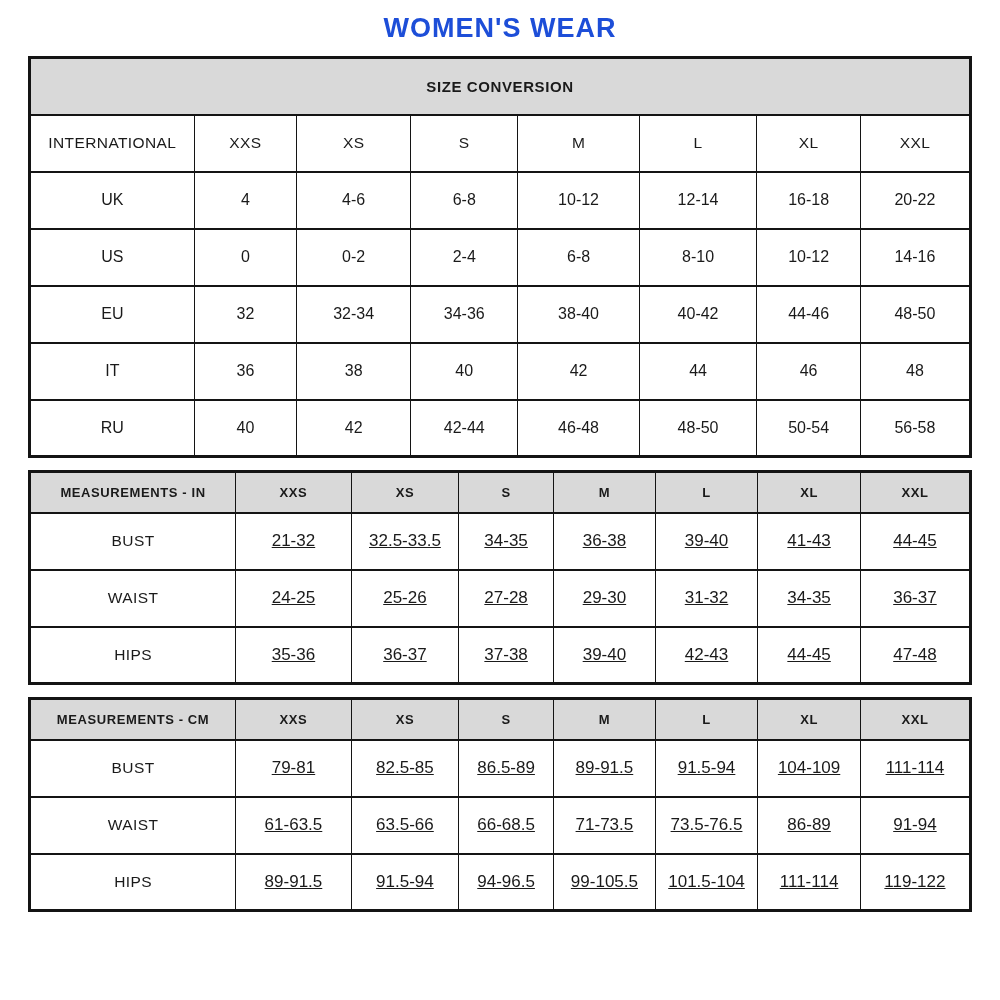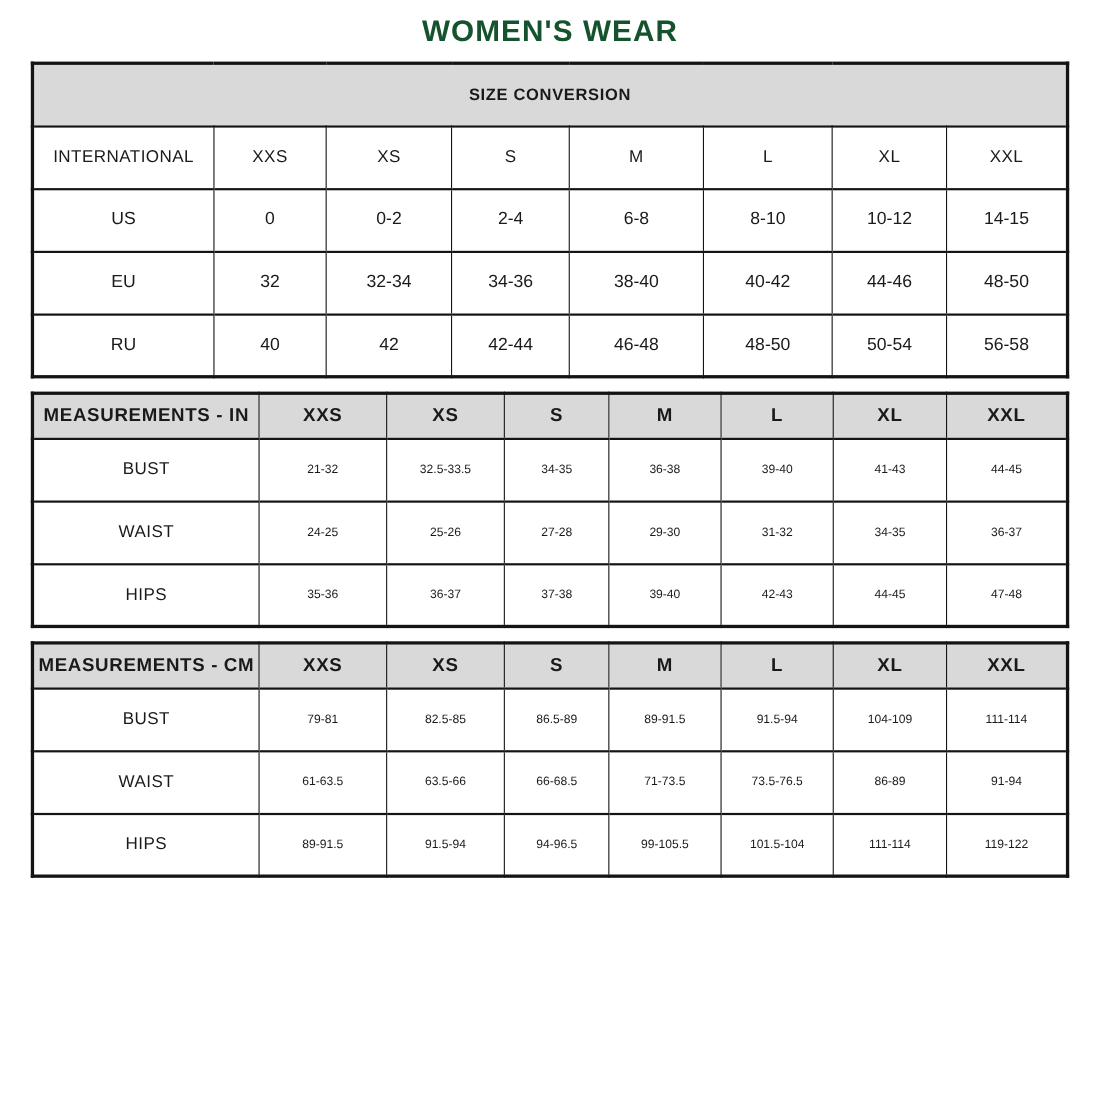--- a/index.html
+++ b/index.html
@@ -9,21 +9,21 @@
     font-family: "Liberation Sans", sans-serif;
     color: #1a1a1a;
     overflow: hidden;
   }
   .page-title {
     text-align: center;
     font-size: 27px;
     font-weight: 700;
     letter-spacing: 1px;
     margin: 13px 0 12px 0;
-    color: #14532d;
+    color: #1d4ed8;
   }
   table {
     border-collapse: collapse;
     table-layout: fixed;
     width: 944px;
     margin: 0 auto 12px auto;
     border: 3px solid #141414;
   }
   td {
     border: solid #141414;
@@ -40,23 +40,23 @@
     background: #d9d9d9;
     font-weight: 700;
     font-size: 15px;
     letter-spacing: 0.6px;
     height: 52px;
     text-align: center;
   }
   .conv td { height: 57px; }
   .conv tr.cols td { font-size: 15.5px; letter-spacing: 0.4px; margin-top: 48px; }
   .meas td { height: 57px; }
-  .meas td.band { height: 41px; font-size: 17px; }
+  .meas td.band { height: 41px; font-size: 13px; }
   .meas td.rlabel { font-size: 15.5px; letter-spacing: 0.4px; }
-  .meas td.val { font-size: 11px; }
+  .meas td.val { font-size: 17px; text-decoration: underline; }
 </style>
 </head>
 <body>
 
 <h1 class="page-title">WOMEN'S WEAR</h1>
 
 <table class="conv">
   <colgroup>
     <col style="width:17.5%">
       <col style="width:10.9%">
@@ -75,38 +75,58 @@
     <td>INTERNATIONAL</td>
     <td>XXS</td>
     <td>XS</td>
     <td>S</td>
     <td>M</td>
     <td>L</td>
     <td>XL</td>
     <td>XXL</td>
   </tr>
   <tr>
+    <td>UK</td>
+    <td>4</td>
+    <td>4-6</td>
+    <td>6-8</td>
+    <td>10-12</td>
+    <td>12-14</td>
+    <td>16-18</td>
+    <td>20-22</td>
+  </tr>
+  <tr>
     <td>US</td>
     <td>0</td>
     <td>0-2</td>
     <td>2-4</td>
     <td>6-8</td>
     <td>8-10</td>
     <td>10-12</td>
-    <td>14-15</td>
+    <td>14-16</td>
   </tr>
   <tr>
     <td>EU</td>
     <td>32</td>
     <td>32-34</td>
     <td>34-36</td>
     <td>38-40</td>
     <td>40-42</td>
     <td>44-46</td>
     <td>48-50</td>
+  </tr>
+  <tr>
+    <td>IT</td>
+    <td>36</td>
+    <td>38</td>
+    <td>40</td>
+    <td>42</td>
+    <td>44</td>
+    <td>46</td>
+    <td>48</td>
   </tr>
   <tr>
     <td>RU</td>
     <td>40</td>
     <td>42</td>
     <td>42-44</td>
     <td>46-48</td>
     <td>48-50</td>
     <td>50-54</td>
     <td>56-58</td>

